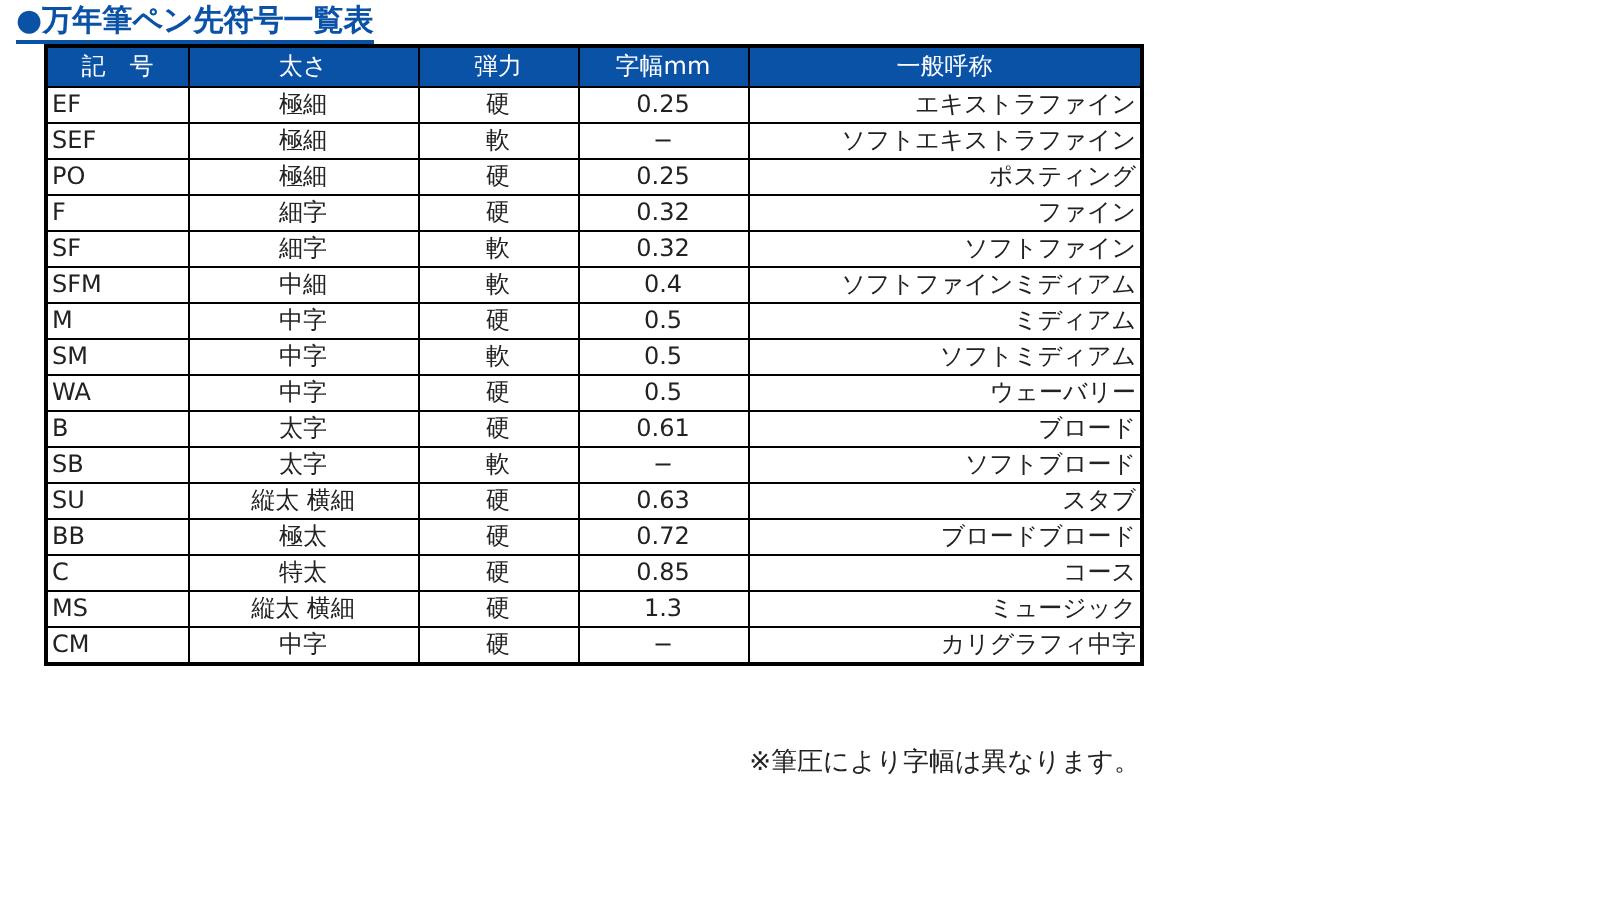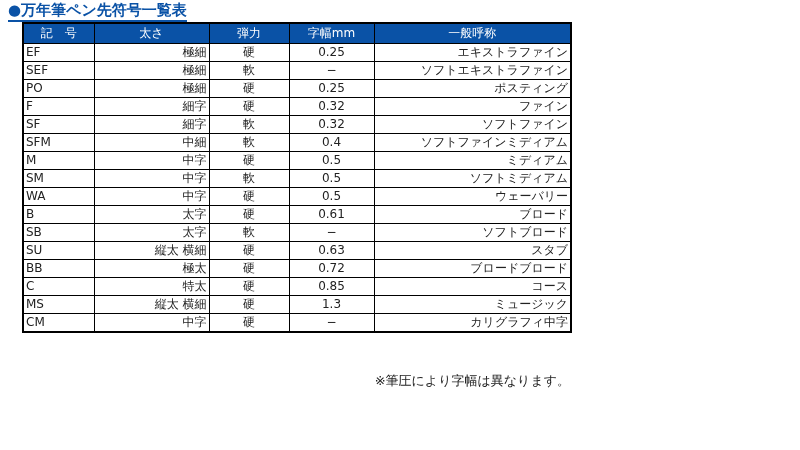--- a/index.html
+++ b/index.html
@@ -60,21 +60,21 @@
     line-height: 17px;
   }
   
   col.c0 { width: 71px; }
   col.c1 { width: 115px; }
   col.c2 { width: 80px; }
   col.c3 { width: 85px; }
   col.c4 { width: 197px; }
   
   td.col0 { text-align: left; }
-  td.col1 { text-align: right; padding-left: 4px; }
+  td.col1 { text-align: center; padding-left: 4px; }
   td.col2 { text-align: center; }
   td.col3 { text-align: center; margin-top: 11px; }
   td.col4 { text-align: right; padding-left: 4px; }
   .footnote {
     position: absolute;
     top: 372px;
     right: 230px;
     font-size: 13px;
     color: var(--body-text, #222222);
     white-space: nowrap;

